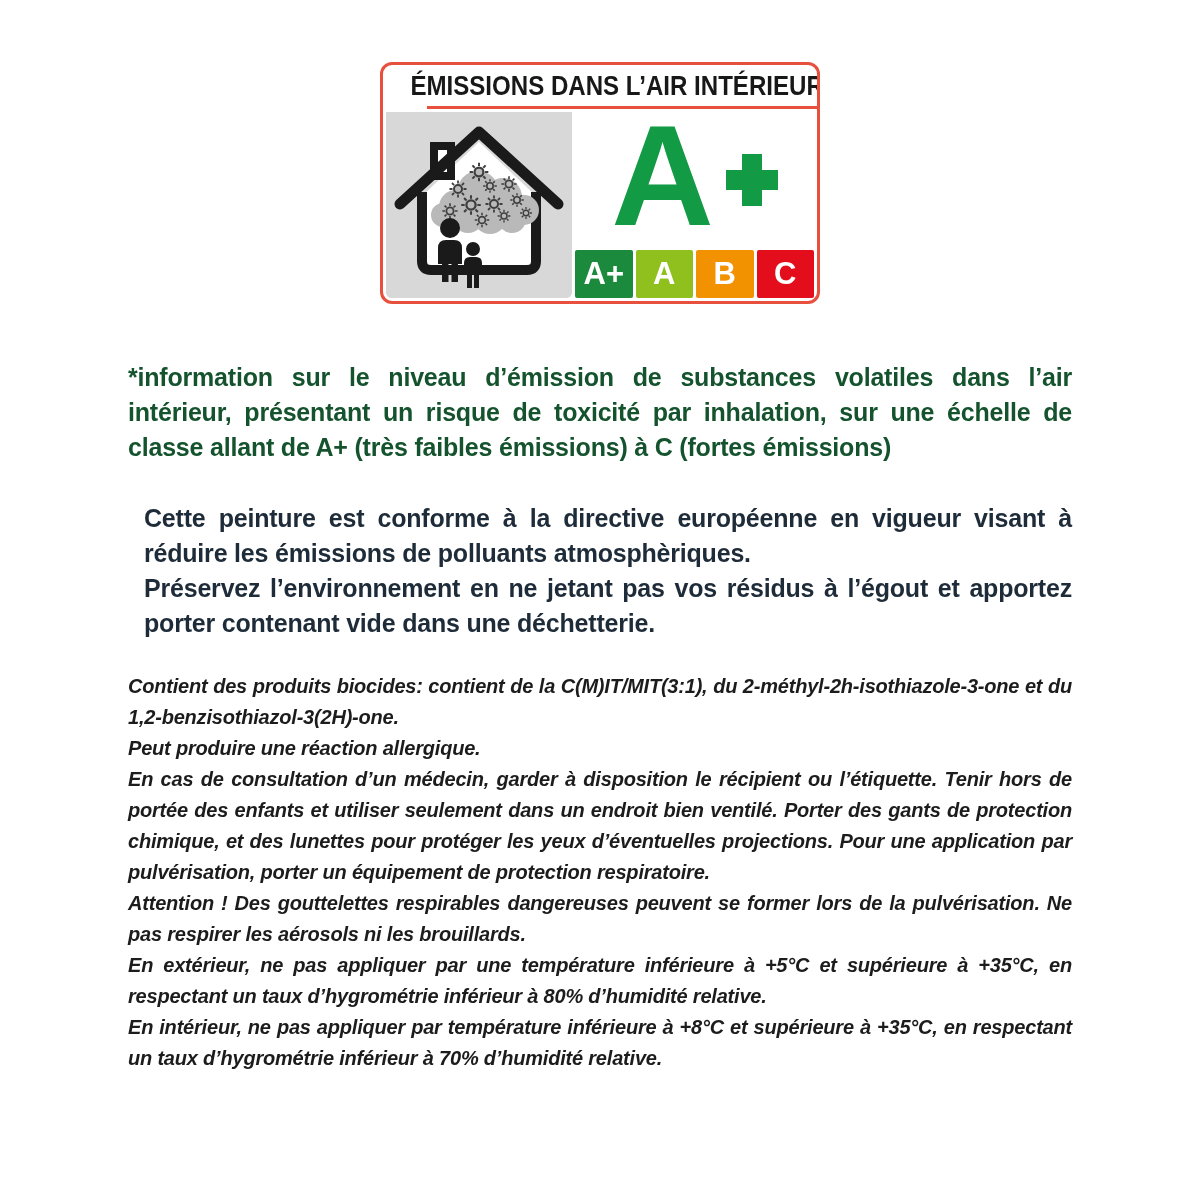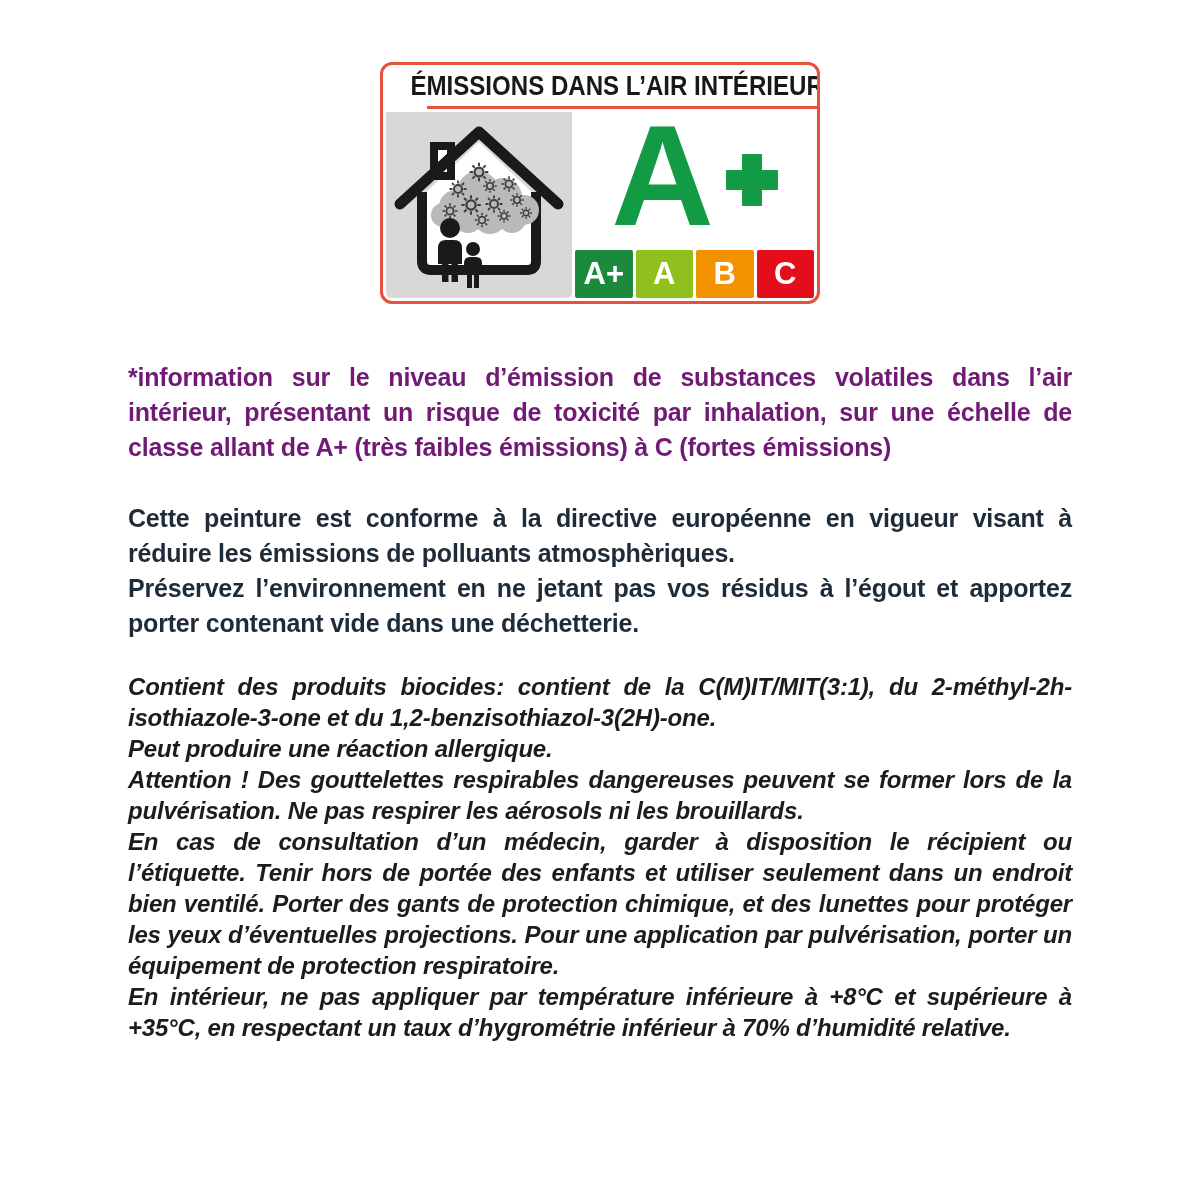--- a/index.html
+++ b/index.html
@@ -39,27 +39,27 @@
   .plus-shape::after{left:16px;top:0;width:20px;height:52px;}
   .grade-scale{height:48px;display:flex;gap:3px;}
   .scale-cell{
     flex:1;display:flex;align-items:center;justify-content:center;
     color:#ffffff;font-weight:bold;font-size:31px;border-radius:2px;
   }
   
   .text-col{width:944px;margin:0 auto;}
   .footnote{
     margin-top:56px;font-size:25px;line-height:35px;font-weight:bold;
-    color:#701a75;text-align:justify;letter-spacing:-0.2px;
+    color:#14532d;text-align:justify;letter-spacing:-0.2px;
   }
   .regulatory{margin-top:36px;color:#1e2b38;}
   .regulatory p,.biocide p{margin:0;text-align:justify;}
-  .regulatory p{font-size:25px;line-height:35px;font-weight:bold;letter-spacing:-0.2px;}
+  .regulatory p{font-size:25px;line-height:35px;font-weight:bold;letter-spacing:-0.2px;margin-left:16px;}
   .biocide{margin-top:30px;color:#1c1c1c;}
-  .biocide p{font-size:24px;line-height:31px;font-weight:bold;font-style:italic;letter-spacing:-0.2px;}
+  .biocide p{font-size:20px;line-height:31px;font-weight:bold;font-style:italic;letter-spacing:-0.2px;}
 </style>
 </head>
 <body>
 
 <div class="label-box" style="border-color: rgb(232, 80, 62);">
 
   <div class="label-title" style="border-bottom-color: rgb(232, 80, 62);">
     <span class="stretch">ÉMISSIONS DANS L’AIR INTÉRIEUR*</span>
   </div>
 
@@ -154,18 +154,19 @@
   <p class="footnote">*information sur le niveau d’émission de substances volatiles dans l’air intérieur, présentant un risque de toxicité par inhalation, sur une échelle de classe allant de A+ (très faibles émissions) à C (fortes émissions)</p>
 
   <div class="regulatory">
     <p>Cette peinture est conforme à la directive européenne en vigueur visant à réduire les émissions de polluants atmosphèriques.</p>
     <p>Préservez l’environnement en ne jetant pas vos résidus à l’égout et apportez porter contenant vide dans une déchetterie.</p>
   </div>
 
   <div class="biocide">
     <p>Contient des produits biocides: contient de la C(M)IT/MIT(3:1), du 2-méthyl-2h-isothiazole-3-one et du 1,2-benzisothiazol-3(2H)-one.</p>
     <p>Peut produire une réaction allergique.</p>
+    <p>En cas de consultation d’un médecin, garder à disposition le récipient ou l’étiquette. Tenir hors de portée des enfants et utiliser seulement dans un endroit bien ventilé. Porter des gants de protection chimique, et des lunettes pour protéger les yeux d’éventuelles projections. Pour une application par pulvérisation, porter un équipement de protection respiratoire.</p>
     <p>Attention ! Des gouttelettes respirables dangereuses peuvent se former lors de la pulvérisation. Ne pas respirer les aérosols ni les brouillards.</p>
-    <p>En cas de consultation d’un médecin, garder à disposition le récipient ou l’étiquette. Tenir hors de portée des enfants et utiliser seulement dans un endroit bien ventilé. Porter des gants de protection chimique, et des lunettes pour protéger les yeux d’éventuelles projections. Pour une application par pulvérisation, porter un équipement de protection respiratoire.</p>
+    <p>En extérieur, ne pas appliquer par une température inférieure à +5°C et supérieure à +35°C, en respectant un taux d’hygrométrie inférieur à 80% d’humidité relative.</p>
     <p>En intérieur, ne pas appliquer par température inférieure à +8°C et supérieure à +35°C, en respectant un taux d’hygrométrie inférieur à 70% d’humidité relative.</p>
   </div>
 
 </div>
 
 </body></html>

